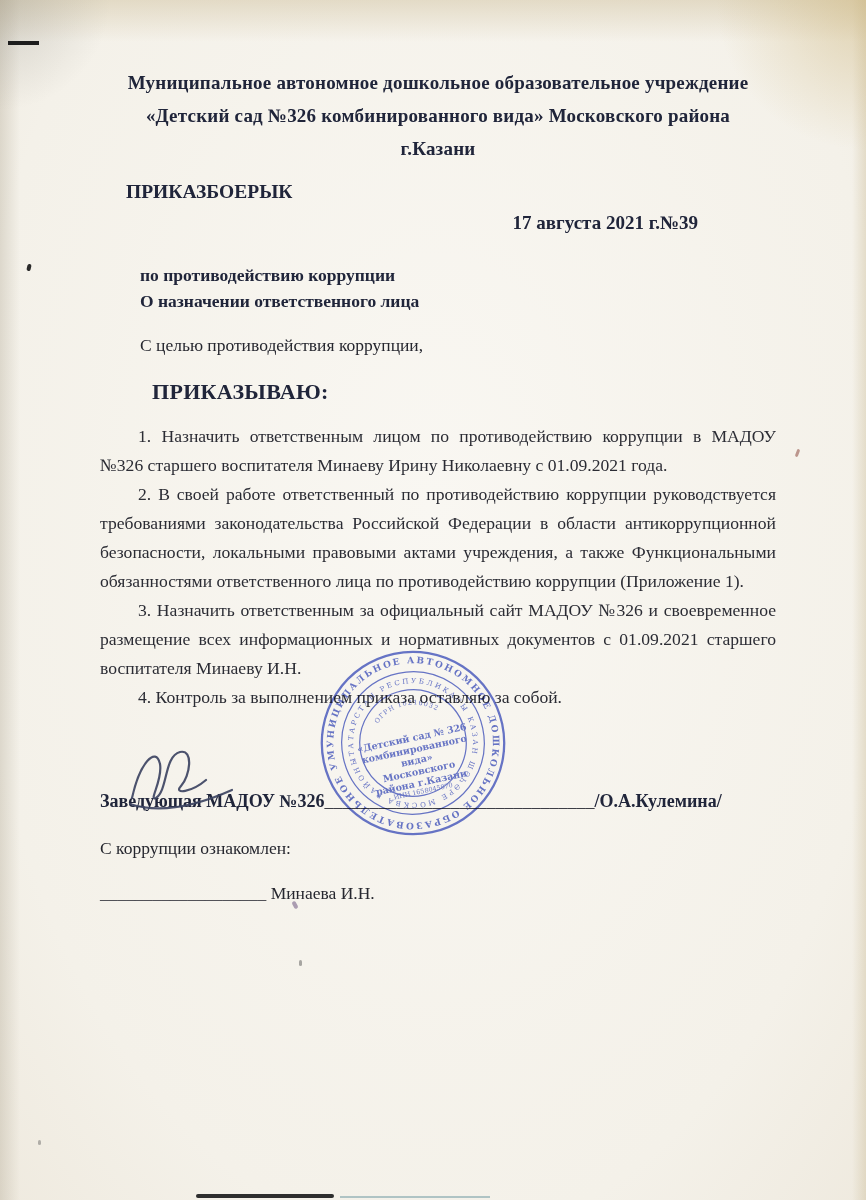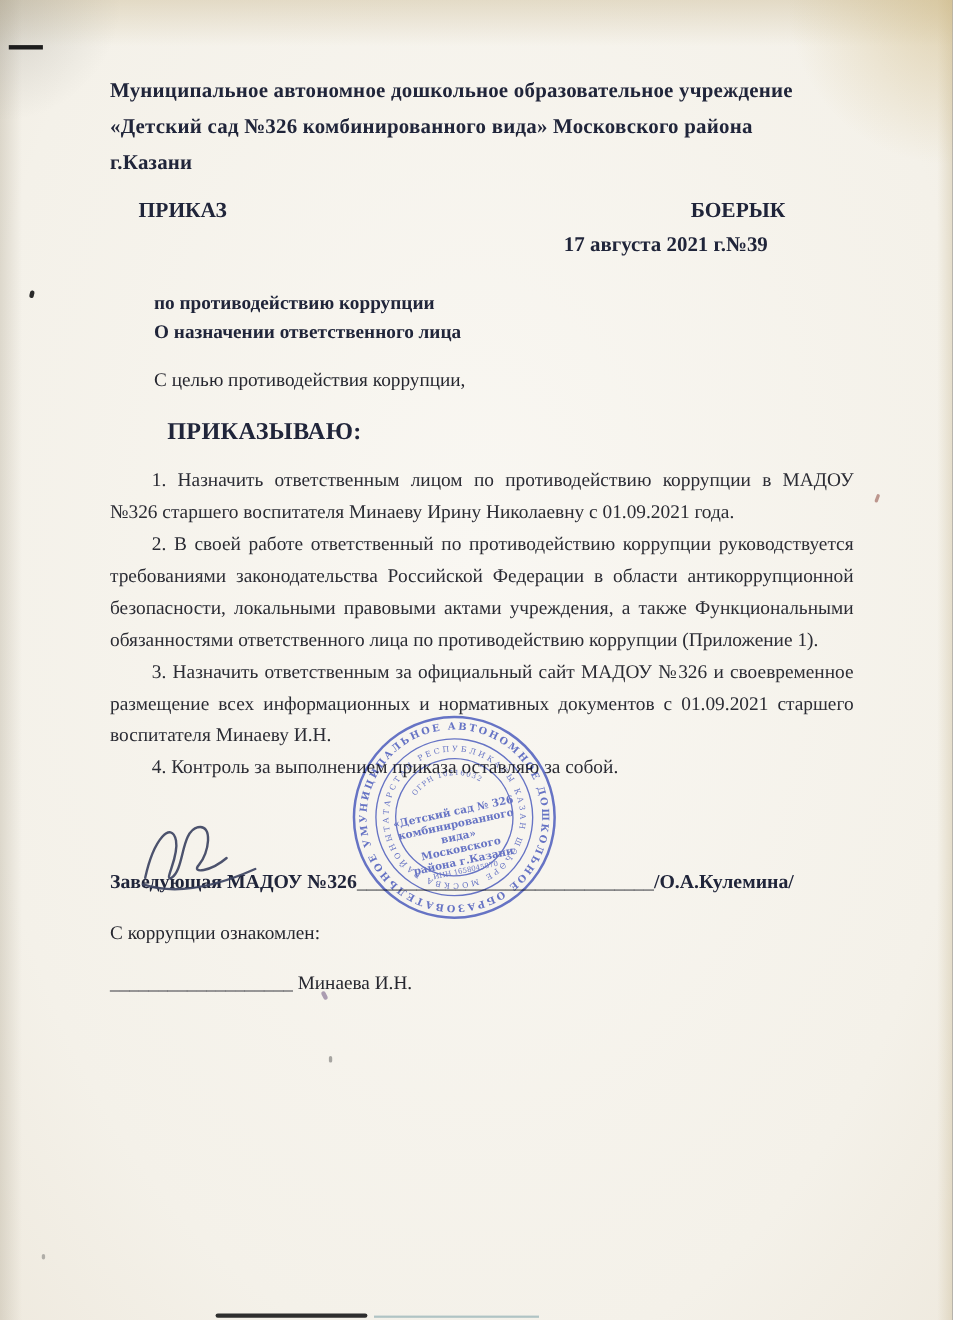--- a/index.html
+++ b/index.html
@@ -13,23 +13,23 @@
     background:
       radial-gradient(circle at 100% 0%, rgba(208,186,132,0.55), rgba(208,186,132,0) 150px),
       radial-gradient(circle at 0% 0%, rgba(150,148,140,0.35), rgba(150,148,140,0) 110px),
       linear-gradient(180deg, rgba(198,180,138,0.38), rgba(198,180,138,0) 42px),
       linear-gradient(90deg, rgba(160,150,128,0.28), rgba(160,150,128,0) 20px),
       linear-gradient(270deg, rgba(190,172,128,0.30), rgba(190,172,128,0) 14px),
       radial-gradient(ellipse at 50% 42%, #f9f7f2 0%, #f4f1e9 75%, #efeadf 100%);
   }
   .content { position:absolute; top:0; left:0; right:0; padding:66px 90px 0 100px; }
 
-  .org-line { text-align:left; font-weight:bold; font-size:19px; line-height:33px; letter-spacing:.2px; color:#20253a; }
+  .org-line { text-align:center; font-weight:bold; font-size:19px; line-height:33px; letter-spacing:.2px; color:#20253a; }
 
-  .order-title-row { display:flex; justify-content:space-between; font-weight:bold; font-size:19.5px; line-height:30px; margin-top:12px; padding:0 62px 0 26px; color:#20253a; }
+  .order-title-row { display:flex; justify-content:flex-start; font-weight:bold; font-size:19.5px; line-height:30px; margin-top:12px; padding:0 62px 0 26px; color:#20253a; }
   .order-meta-row  { display:flex; justify-content:flex-end; font-weight:bold; font-size:19px; line-height:30px; margin-top:1px; padding:0 78px 0 4px; color:#20253a; }
 
   .subject { font-weight:bold; font-size:17.5px; line-height:26px; margin:24px 0 0 40px; color:#20253a; }
   .intro   { font-size:17.5px; margin:21px 0 0 40px; }
   .directive { font-weight:bold; font-size:22px; letter-spacing:.3px; margin:23px 0 0 52px; color:#20253a; }
 
   .body-paras { margin-top:17px; font-size:17.6px; line-height:29px; text-align:justify; color:#2b2c34; }
   .body-paras p { margin:0; text-indent:38px; }
 
   .signoff-row { margin-top:76px; font-size:18px; line-height:26px; white-space:nowrap; }

